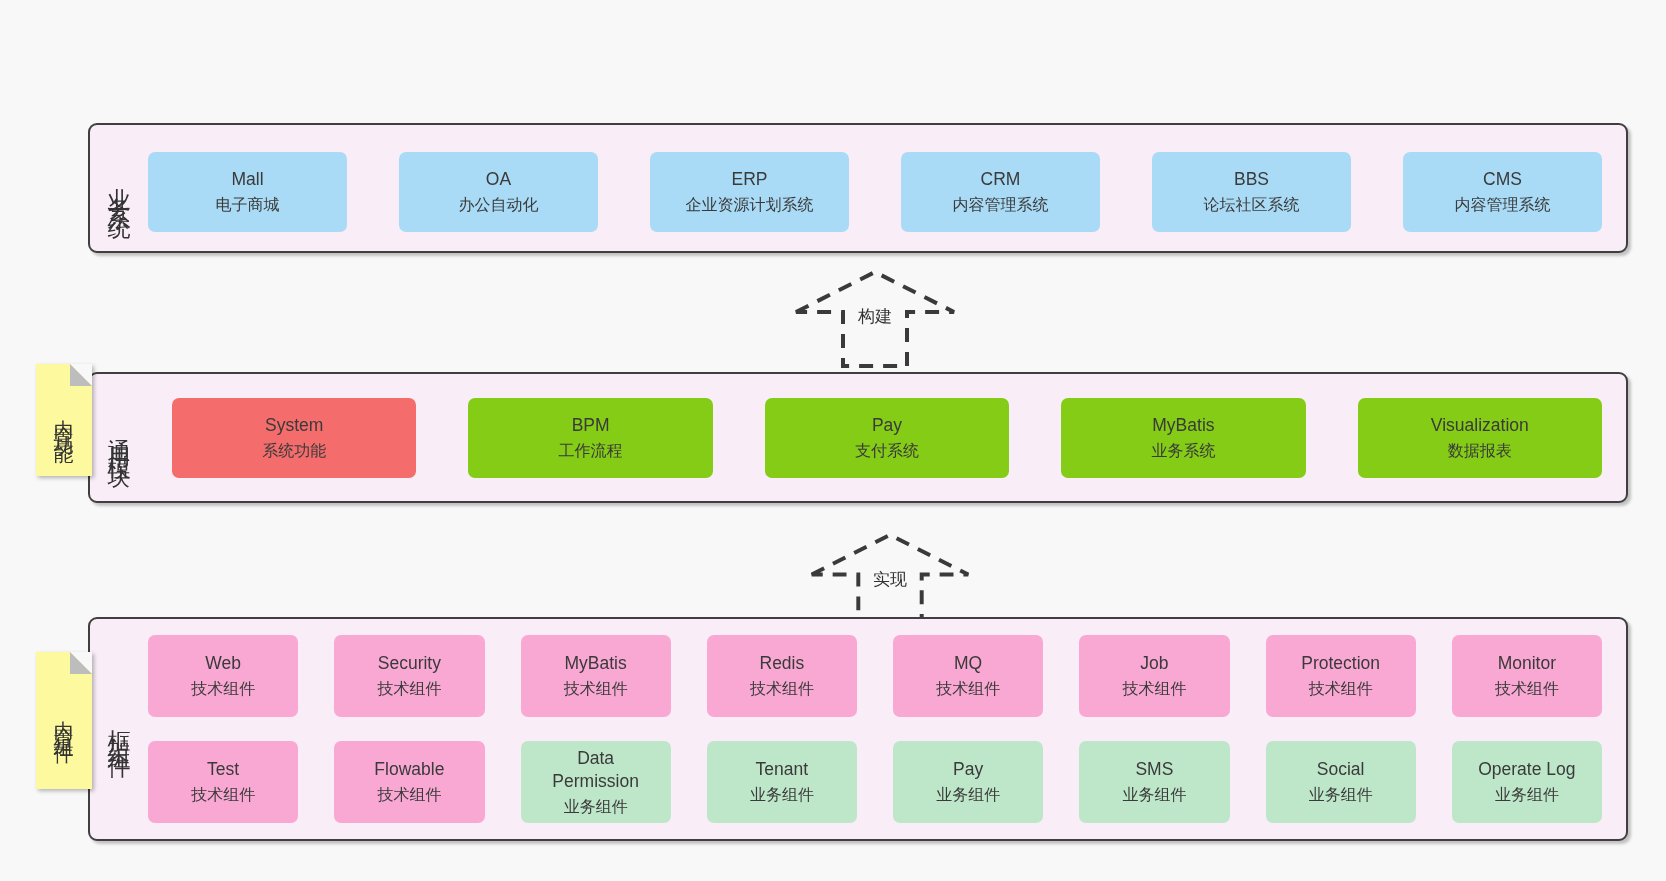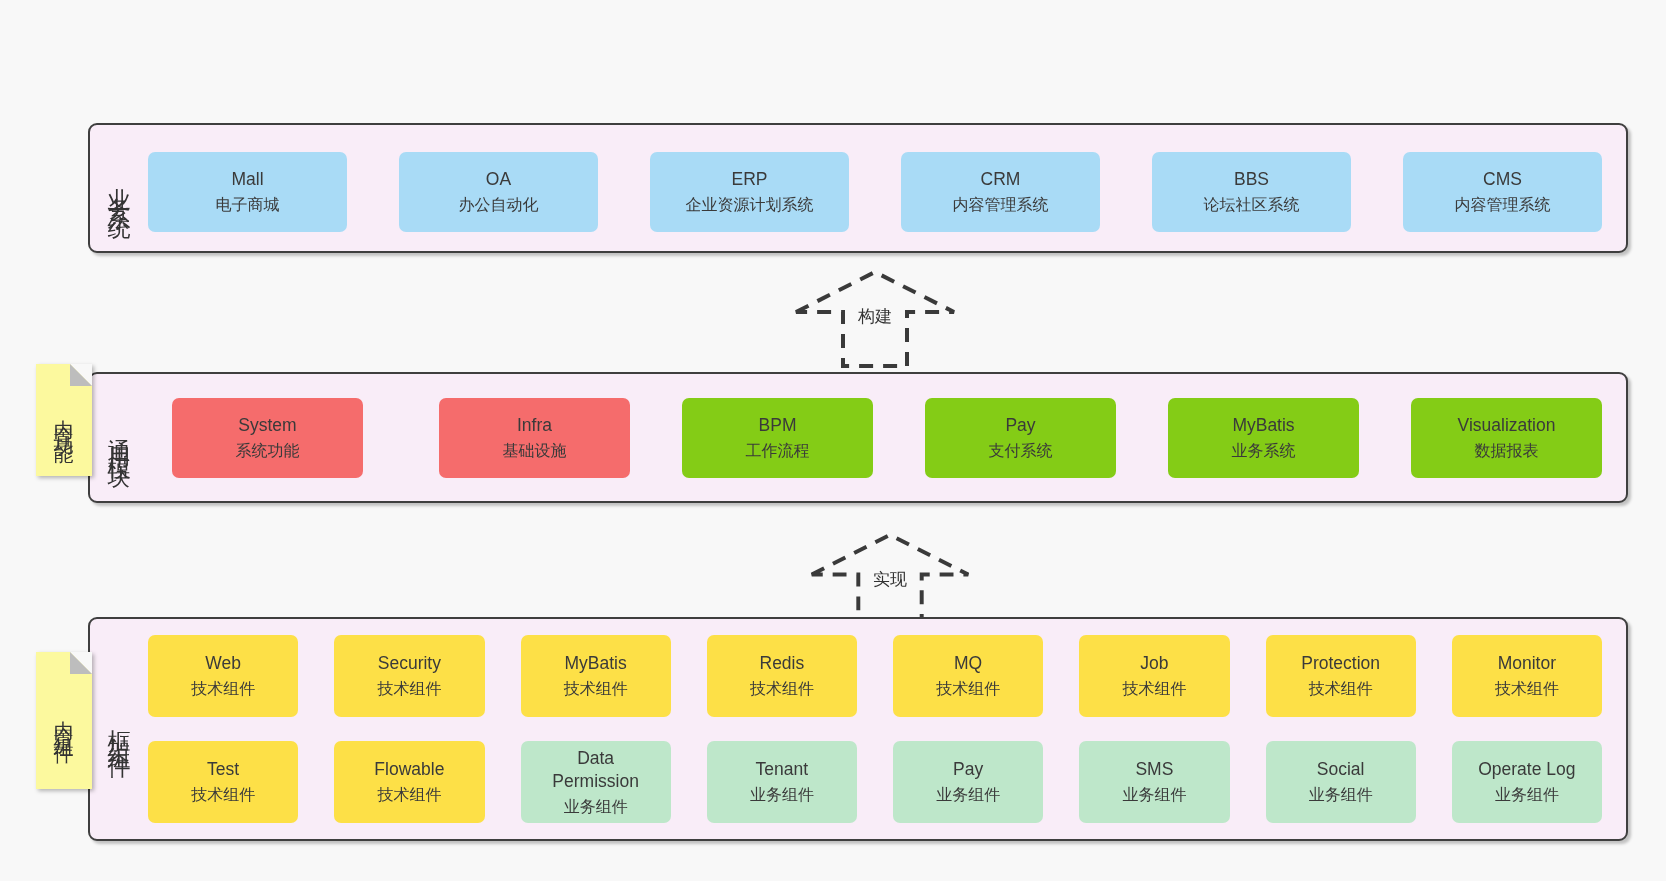--- a/index.html
+++ b/index.html
@@ -32,21 +32,21 @@
     display:flex;flex-direction:column;align-items:center;justify-content:center;
     text-align:center;padding:6px 4px;
   }
   #layer1 .box,#layer2 .box{height:80px;}
   .row .box{min-height:82px;}
   .box .name{font-size:17.5px;line-height:1.35;white-space:pre-line;}
   .box .sub{font-size:16px;line-height:1.35;margin-top:2px;}
   .blue{background:#a9dbf6;margin-top:8px;}
   .red{background:#f56c6c;margin-left:24px;}
   .pink{background:#84cc16;}
-  .green{background:#fde047;justify-content:center;}
+  .green{background:#f9a8d4;justify-content:center;}
   .lgreen{background:#bee7ca;}
   
   .note{
     position:absolute;width:56px;background:#fcf99e;
     box-shadow:2px 2px 4px rgba(0,0,0,0.28);
     display:flex;align-items:center;justify-content:center;z-index:5;
   }
   #note1{left:36px;top:364px;height:112px;}
   #note2{left:36px;top:652px;height:137px;}
   .note span{
@@ -112,24 +112,20 @@
 
   <div class="layer" id="layer2">
     <div class="v-label">
       <span>通用模块</span>
     </div>
     <div class="boxes">
       <div class="box red">
         <span class="name">System</span>
         <span class="sub">系统功能</span>
       </div>
-      <div class="box red">
-        <span class="name">Infra</span>
-        <span class="sub">基础设施</span>
-      </div>
       <div class="box pink">
         <span class="name">BPM</span>
         <span class="sub">工作流程</span>
       </div>
       <div class="box pink">
         <span class="name">Pay</span>
         <span class="sub">支付系统</span>
       </div>
       <div class="box pink">
         <span class="name">MyBatis</span>

